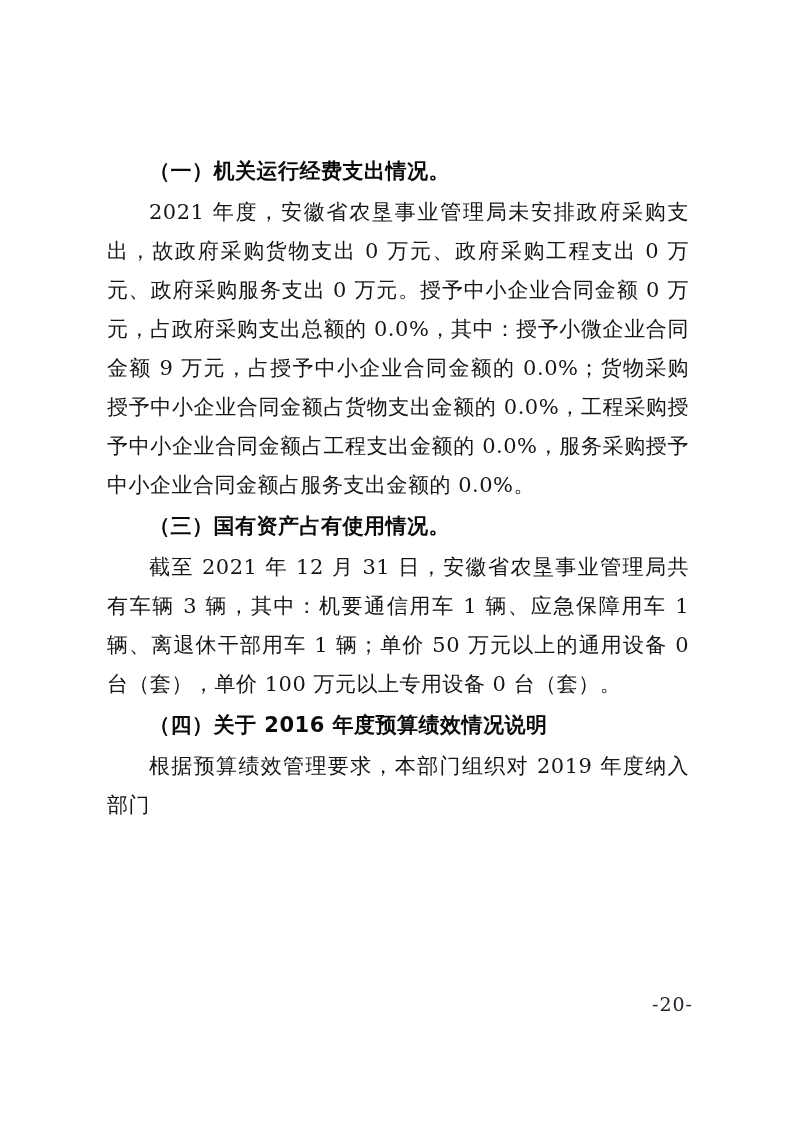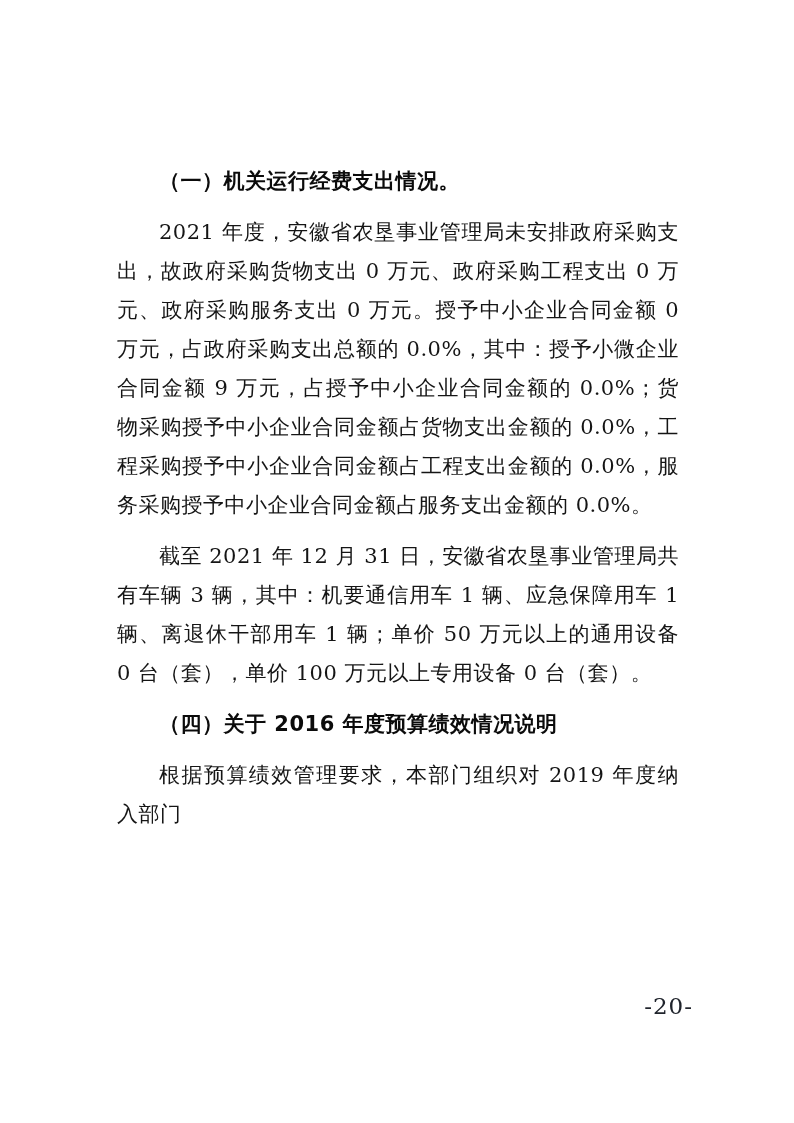--- a/index.html
+++ b/index.html
@@ -18,21 +18,21 @@
   }
   .content {
     position: absolute;
     left: 105px;
     top: 150px;
     width: 586px;
   }
   .content p,
   .content h2,
   .content h3 {
-    margin: 12px;
+    margin: 2px;
     padding: 0;
     font-size: 21px;
     line-height: 39px;
     text-align: justify;
     text-justify: inter-ideograph;
     letter-spacing: 0.5px;
     word-break: break-all;
   }
   .content h2,
   .content h3 {
@@ -41,36 +41,37 @@
     text-indent: 42px;
     color: #0b0b0b;
   }
   .content p {
     text-indent: 42px;
   }
   .page-number {
     position: absolute;
     right: 101px;
     top: 993px;
-    font-size: 23px;
+    font-size: 19px;
     letter-spacing: 1px;
     color: #20242c;
     font-family: "DejaVu Serif", "Liberation Serif", serif;
   }
 </style>
 </head>
 <body>
 
 <div class="page">
   <div class="content">
 
     <h2>（一）机关运行经费支出情况。</h2>
 
     <p>2021 年度，安徽省农垦事业管理局未安排政府采购支出，故政府采购货物支出 0 万元、政府采购工程支出 0 万元、政府采购服务支出 0 万元。授予中小企业合同金额 0 万元，占政府采购支出总额的 0.0%，其中：授予小微企业合同金额 9 万元，占授予中小企业合同金额的 0.0%；货物采购授予中小企业合同金额占货物支出金额的 0.0%，工程采购授予中小企业合同金额占工程支出金额的 0.0%，服务采购授予中小企业合同金额占服务支出金额的 0.0%。</p>
 
+    <h2>（三）国有资产占有使用情况。</h2>
     <p>截至 2021 年 12 月 31 日，安徽省农垦事业管理局共有车辆 3 辆，其中：机要通信用车 1 辆、应急保障用车 1 辆、离退休干部用车 1 辆；单价 50 万元以上的通用设备 0 台（套），单价 100 万元以上专用设备 0 台（套）。</p>
 
     <h2>（四）关于 2016 年度预算绩效情况说明</h2>
     <p>根据预算绩效管理要求，本部门组织对 2019 年度纳入部门</p>
 
   </div>
 
   <div class="page-number">-20-</div>
 </div>
 

